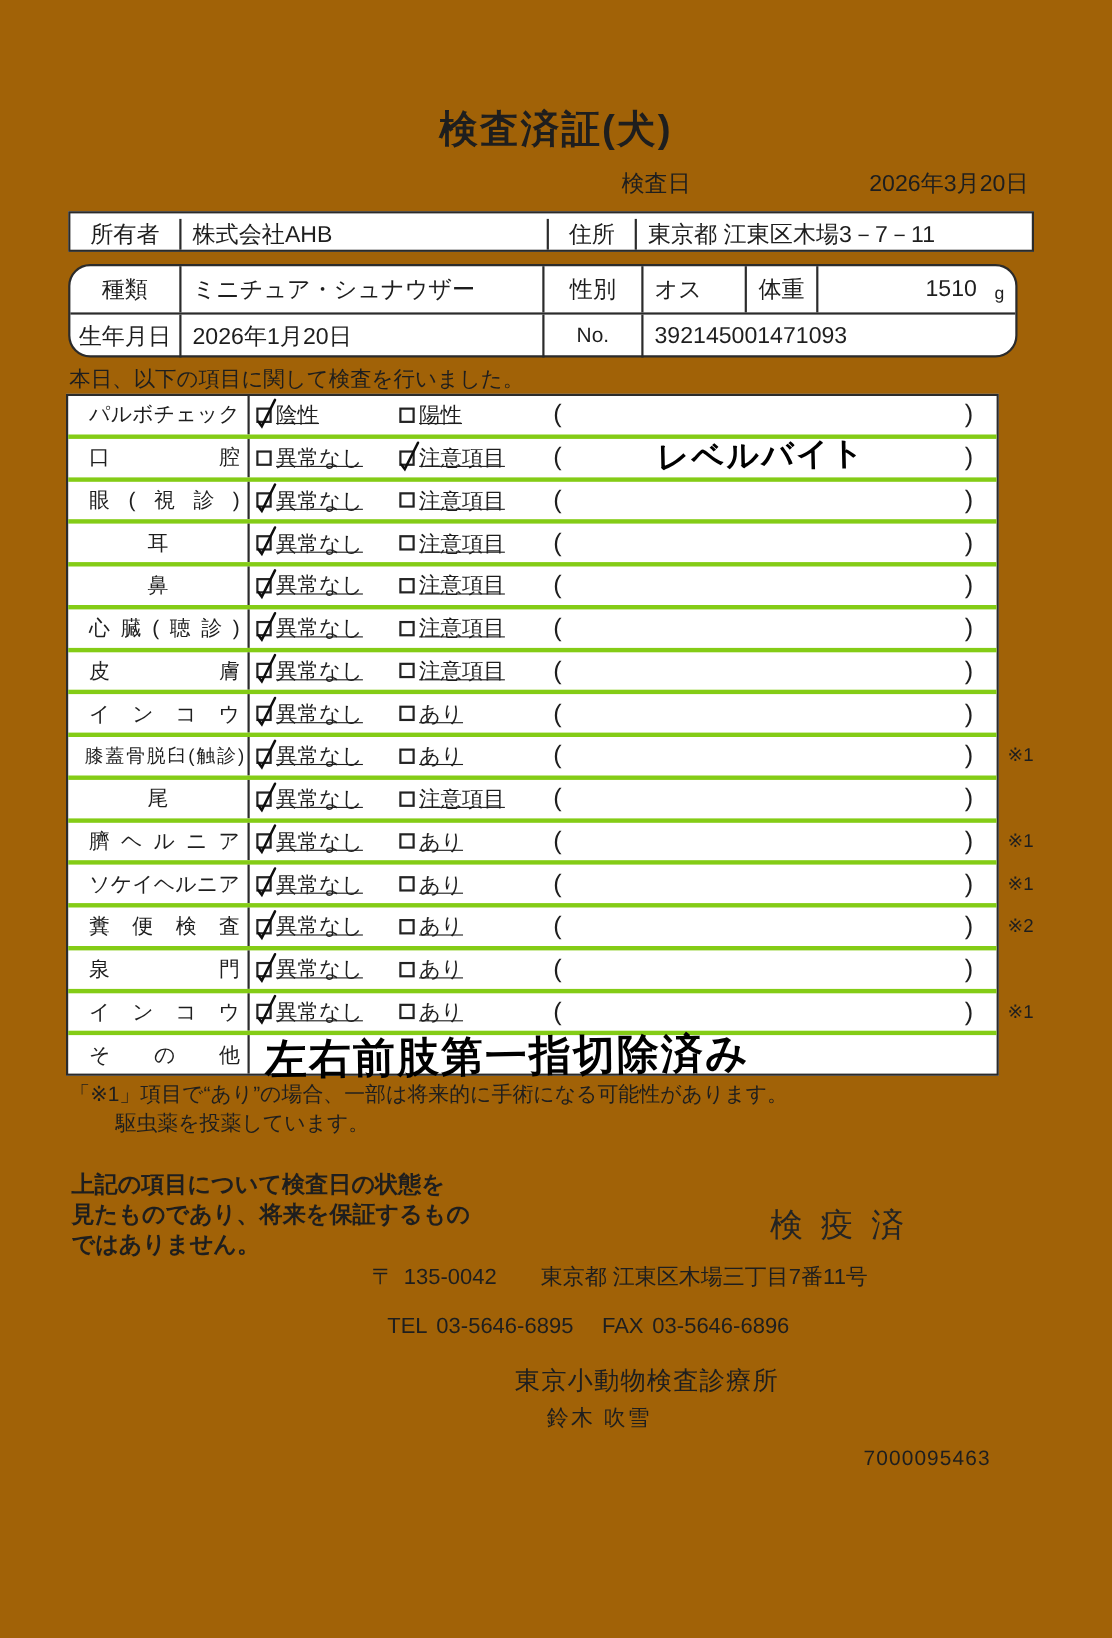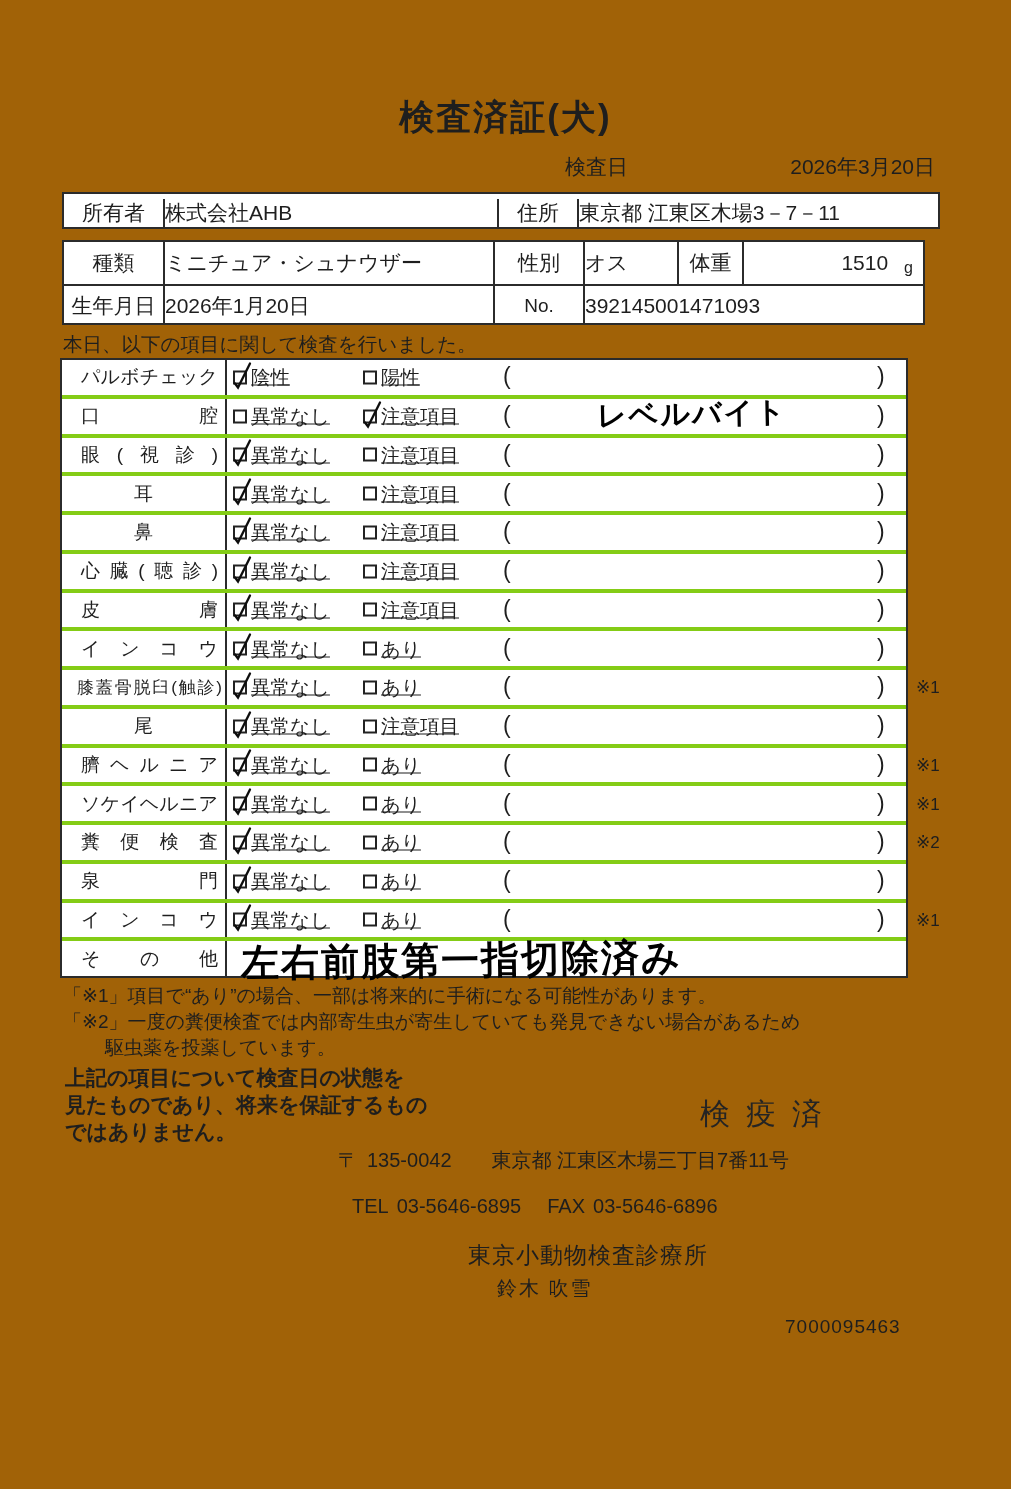--- a/index.html
+++ b/index.html
@@ -18,26 +18,26 @@
 
   .tbl { position:absolute; border:2px solid #2b2b2b; box-sizing:border-box; background:#fff; }
   .trow { display:flex; box-sizing:border-box; }
   .trow + .trow { border-top:2px solid #2b2b2b; }
   .cell {
     box-sizing:border-box; border-right:2px solid #2b2b2b;
     display:flex; align-items:center; font-size:21px; white-space:nowrap; overflow:visible;
   }
   .cell:last-child { border-right:none; }
   .cell.hdr { justify-content:center; }
-  .cell.val { }
+  .cell.val { padding-left:10px; }
 
   #owner-table { left:62px; top:192px; width:878px; height:37px; }
   #owner-table .trow { height:100%;align-items:flex-end; }
 
-  #info-table { left:62px; top:240px; width:863px; height:85px; }
+  #info-table { left:62px; top:240px; width:863px; height:85px;border-radius:20px; }
   #info-table .trow { height:42px; }
   .weight-val { justify-content:flex-end; padding-right:10px; }
   .weight-val .unit { font-size:16px; margin-left:16px; margin-top:9px; }
 
   .intro { position:absolute; left:63px; top:331px; font-size:19.5px; }
 
   #exam-table {
     position:absolute; left:60px; top:358px; width:848px; height:620px;
     border:2px solid #2b2b2b; box-sizing:border-box; display:flex; flex-direction:column; background:#fff;
   }
@@ -460,21 +460,20 @@
           <div class="txt justify">その他</div>
         </div>
         <div class="econtent">
           <span class="hand-big">左右前肢第一指切除済み</span>
         </div>
       </div>
     </div>
 
   <div class="notes" id="notes-host">
       <div class="note-line">「※1」項目で“あり”の場合、一部は将来的に手術になる可能性があります。</div>
-      <div class="note-line">「※2」一度の糞便検査では内部寄生虫が寄生していても発見できない場合があるため</div>
       <div class="note-line indent">駆虫薬を投薬しています。</div>
     </div>
 
   <div class="disclaimer" id="disclaimer-host">
       <div class="disc-line">上記の項目について検査日の状態を</div>
       <div class="disc-line">見たものであり、将来を保証するもの</div>
       <div class="disc-line">ではありません。</div>
     </div>
 
   <div class="stamp">検疫済</div>

